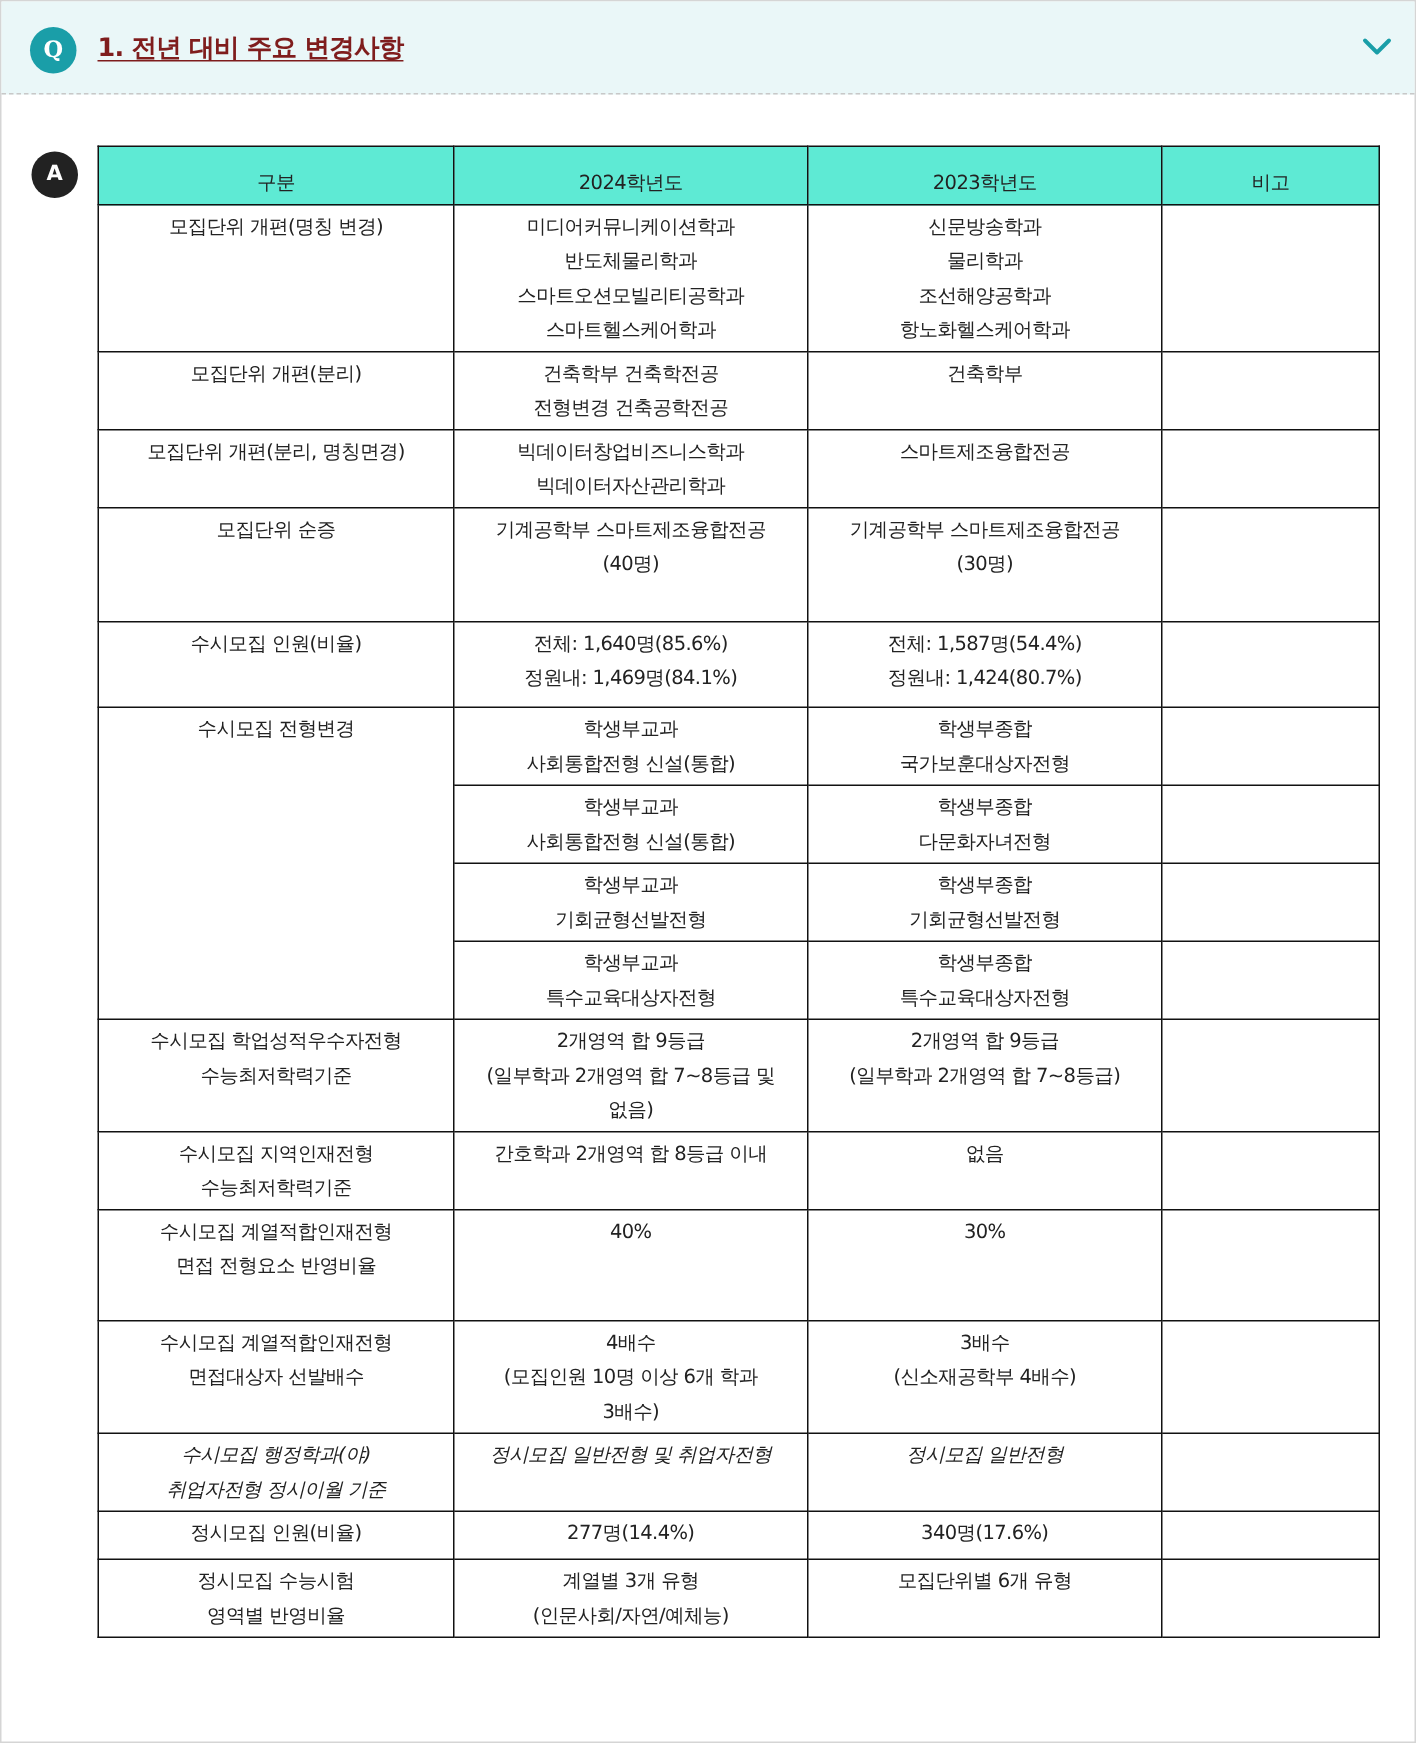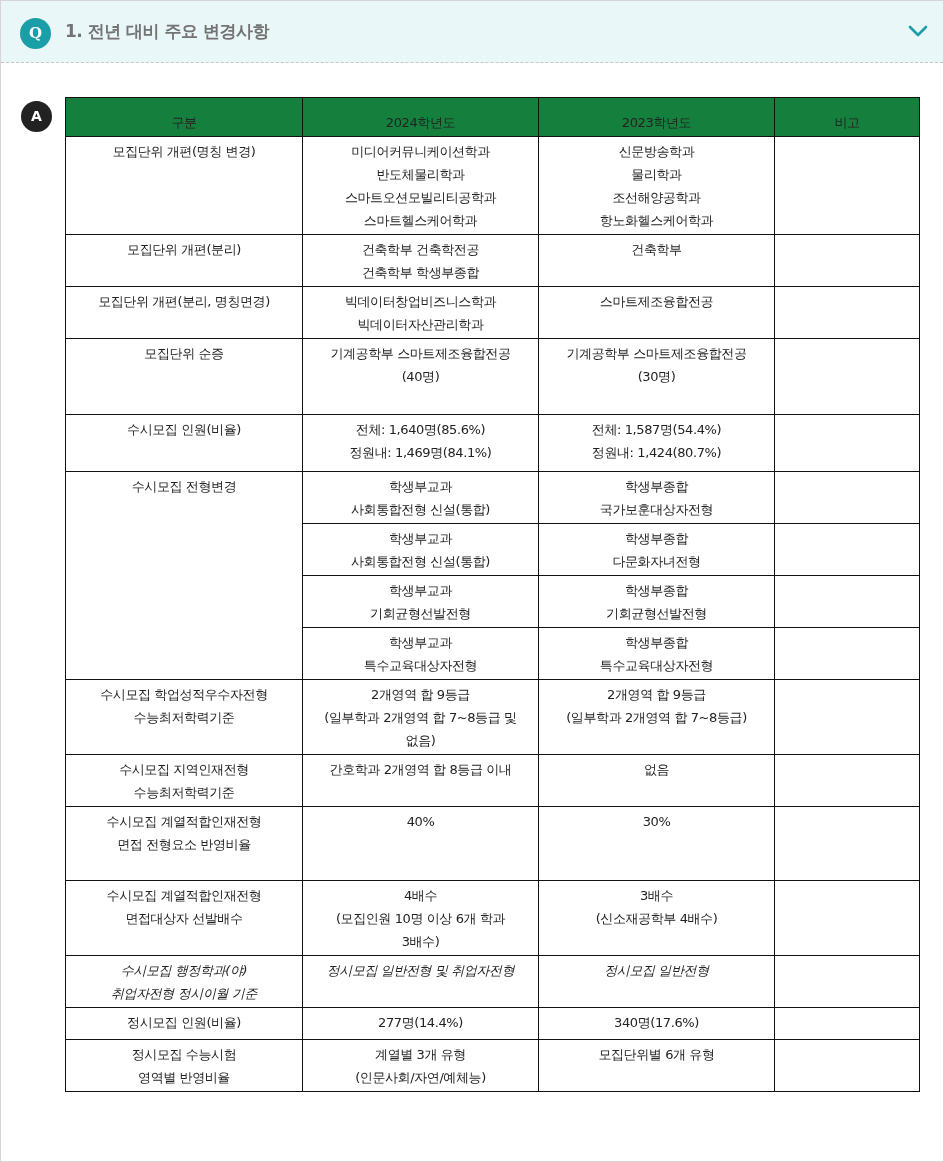--- a/index.html
+++ b/index.html
@@ -15,42 +15,42 @@
     cursor: pointer;
   }
   .q-badge {
     position: absolute; left: 19px; top: 17px; width: 31px; height: 31px;
     border-radius: 50%; background: #1a9ea8; color: #fff;
     font-family: "DejaVu Serif", "Liberation Serif", serif; font-weight: bold;
     font-size: 15px; line-height: 31px; text-align: center;
   }
   .q-title {
     position: absolute; left: 64px; top: 19px;
-    font-size: 17px; font-weight: bold; color: #737373;
-    text-underline-offset: 3px;
+    font-size: 17px; font-weight: bold; color: #7f1d1d;
+    text-decoration: underline; text-underline-offset: 3px;
     letter-spacing: -0.5px;
   }
   .chevron {
     position: absolute; right: 14px; top: 22px; width: 22px; height: 16px;
   }
   .a-badge {
     position: absolute; left: 20px; top: 100px; width: 31px; height: 31px;
     border-radius: 50%; background: #222; color: #fff;
     font-weight: bold; font-size: 14px; line-height: 31px; text-align: center;
   }
   table.changes {
     position: absolute; left: 64px; top: 96px; width: 854px;
     border-collapse: collapse; table-layout: fixed;
     font-size: 13px; letter-spacing: -0.4px;
   }
   table.changes th, table.changes td {
     border: 1.5px solid #111; text-align: center; vertical-align: top;
     padding: 3px 2px 2px 2px; line-height: 23px; font-weight: normal;
   }
-  table.changes th { background: #15803d; height: 32px; vertical-align: middle; padding-top: 13px; }
+  table.changes th { background: #5eead4; height: 32px; vertical-align: middle; padding-top: 13px; }
   .line { display: block; }
 </style>
 </head>
 <body>
 
 <div class="frame">
   <div class="q-header">
     <div class="q-badge">Q</div>
     <div class="q-title">1. 전년 대비 주요 변경사항</div>
     <svg class="chevron" viewBox="0 0 22 16">
@@ -93,21 +93,21 @@
             <span class="line">항노화헬스케어학과</span>
           </td>
           <td></td>
         </tr>
         <tr style="height: 52px;">
           <td>
             <span class="line">모집단위 개편(분리)</span>
           </td>
           <td>
             <span class="line">건축학부 건축학전공</span>
-            <span class="line">건축학부 학생부종합</span>
+            <span class="line">전형변경 건축공학전공</span>
           </td>
           <td>
             <span class="line">건축학부</span>
           </td>
           <td></td>
         </tr>
         <tr style="height: 50px;">
           <td>
             <span class="line">모집단위 개편(분리,  명칭면경)</span>
           </td>

